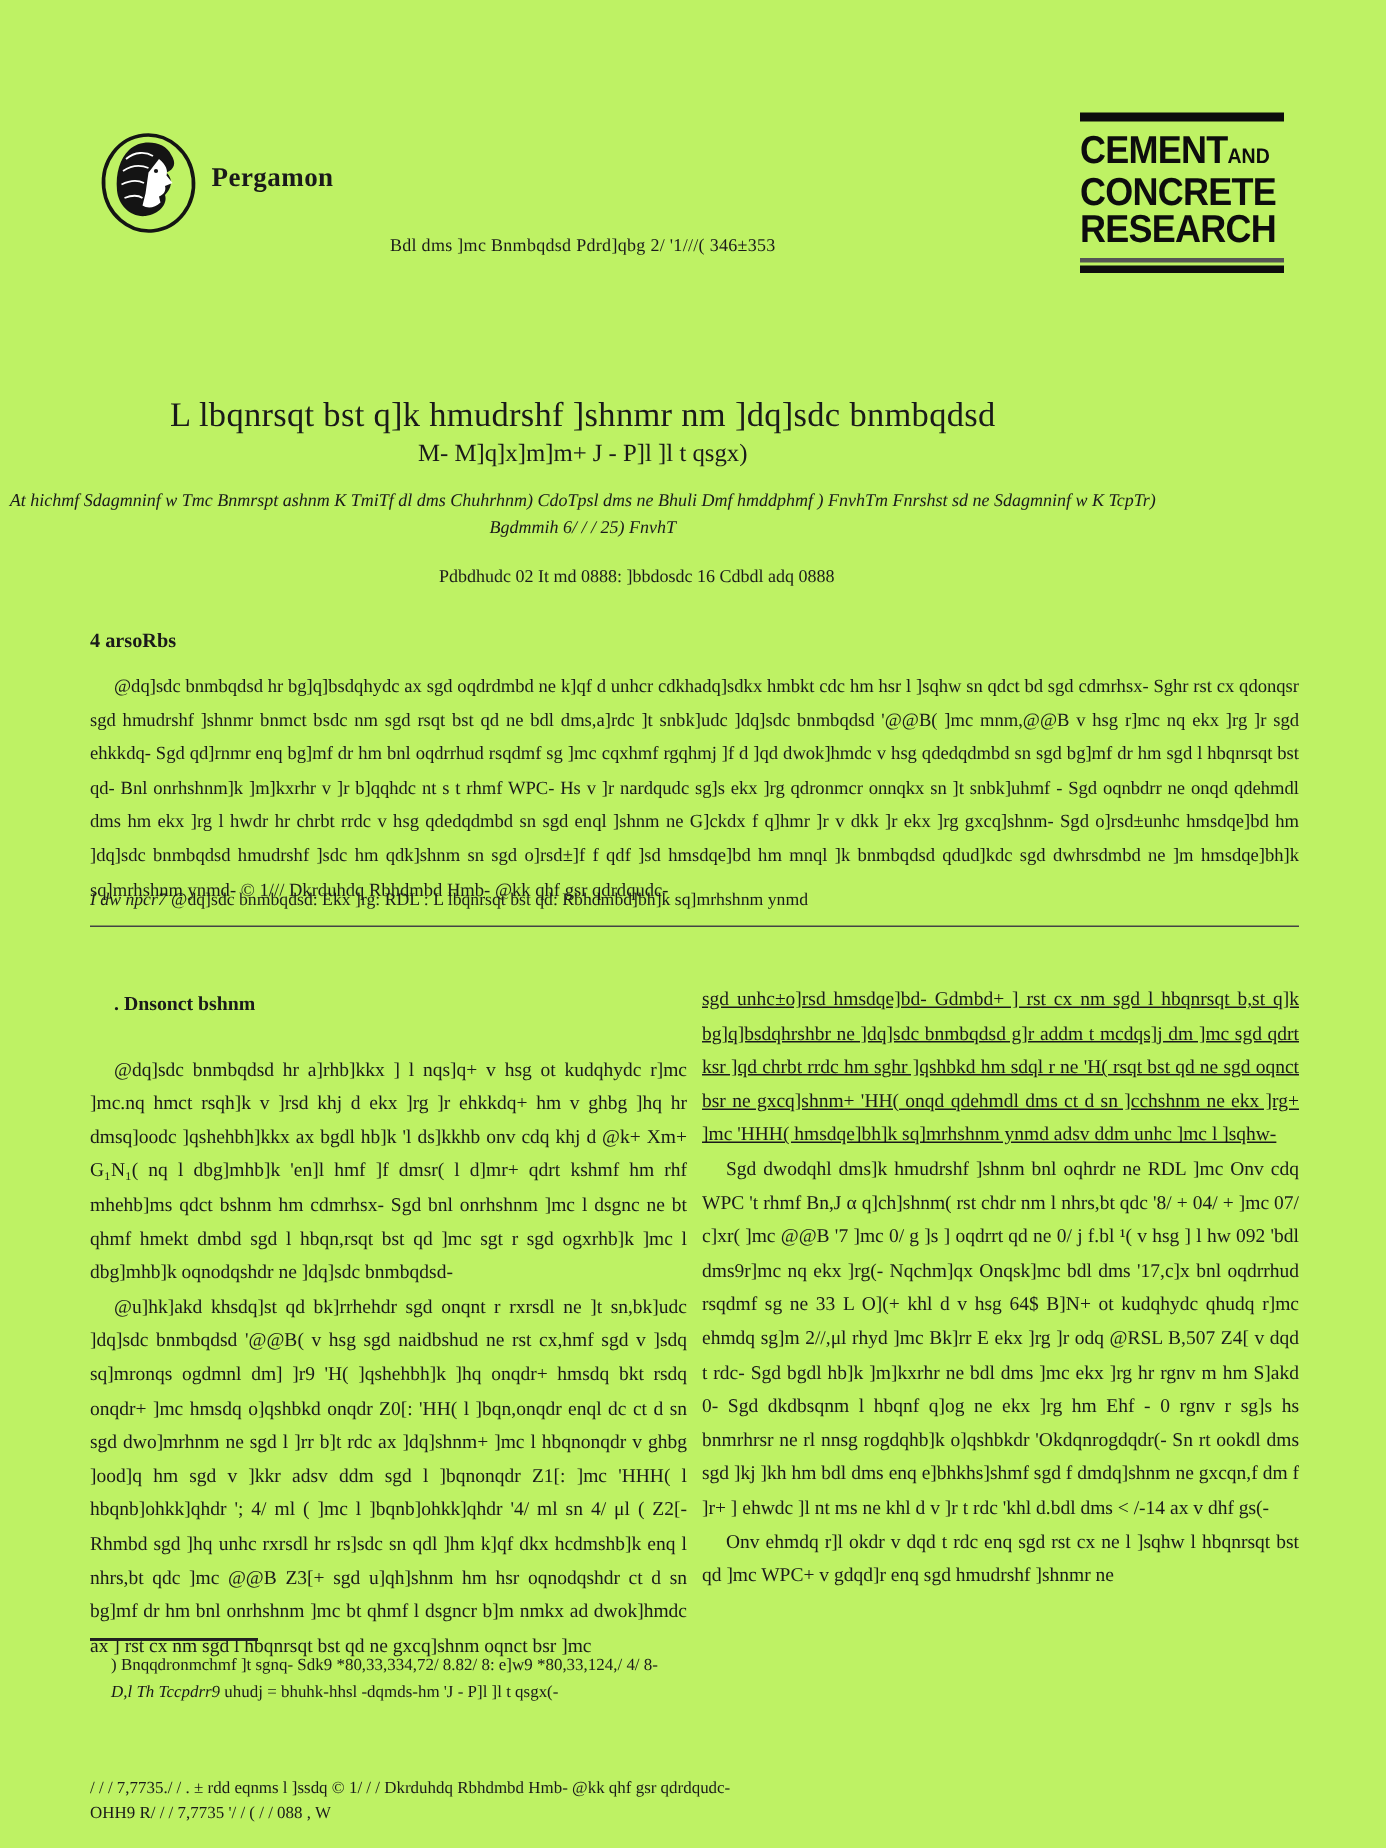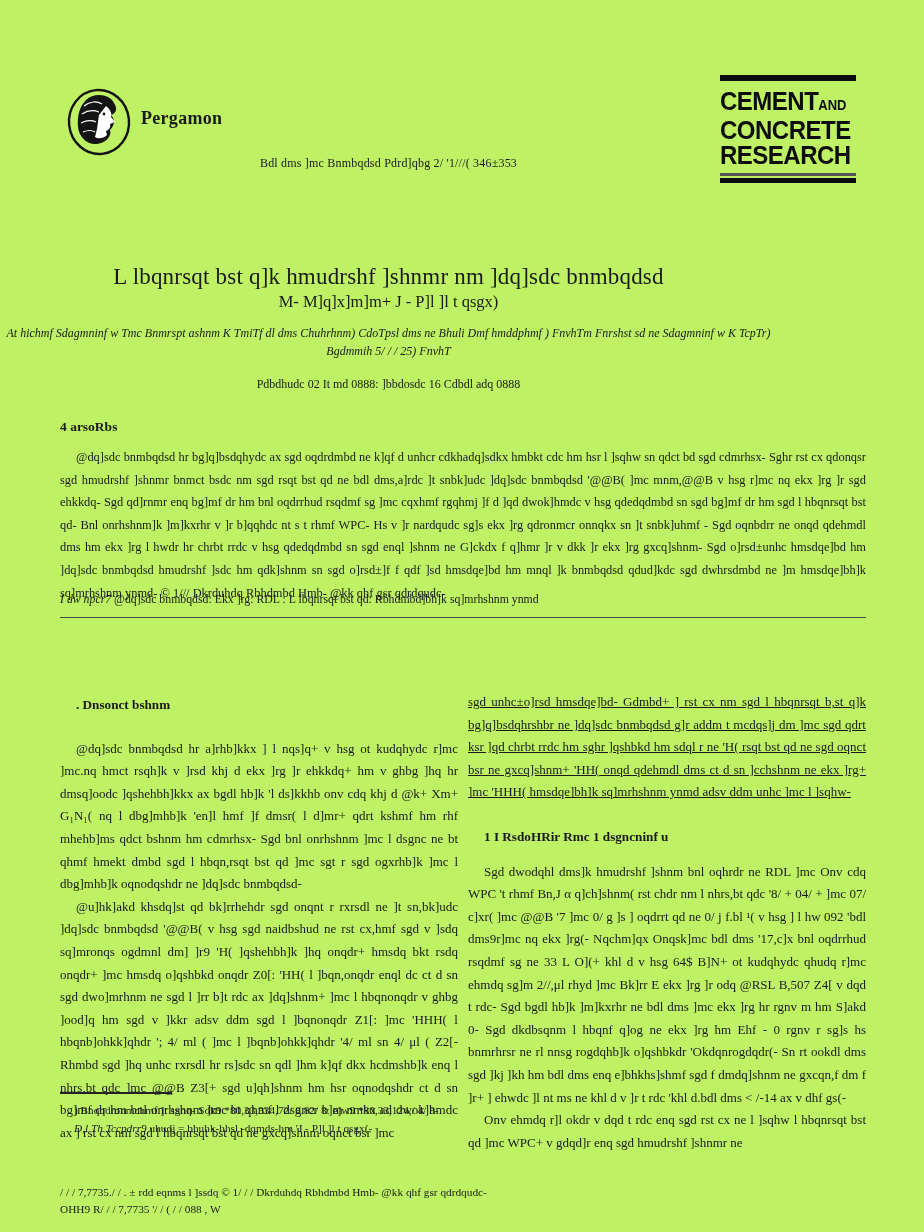--- a/index.html
+++ b/index.html
@@ -21,32 +21,32 @@
   .ccr-topbar{height:6px; background:#0d0d0d; margin-bottom:6px;}
   .ccr-line{font-weight:bold; font-size:24px; line-height:25px; letter-spacing:-.5px; color:#0d0d0d;
             transform:scaleY(1.08); transform-origin:left top; white-space:nowrap;}
   .ccr-and{font-size:13px; letter-spacing:0;}
   .ccr-botbar{margin-top:7px; border-top:3px solid #555; border-bottom:5px solid #0d0d0d; height:2px;}
 
   
   .paper-title{top:232px; font-size:23px; letter-spacing:.2px;margin-top:32px;}
   .authors{top:292px; font-size:16.5px;}
   .affiliation{top:325px; font-size:12px; font-style:italic; line-height:17.5px;}
-  .received{top:377px; font-size:12px;}
+  .received{top:377px; font-size:12px;padding-left:36px;}
 
   
   .abstract-heading{left:60px; top:419px; font-size:13.5px; font-weight:bold;}
   .abstract-text{left:60px; top:446px; width:806px; font-size:12.4px; line-height:22.6px;
                  text-align:justify; text-indent:16px;}
   .keywords-line{left:60px; top:592px; width:806px; font-size:11.8px; white-space:nowrap; overflow:hidden;}
   .keywords-label{font-style:italic;}
   .rule-full{left:60px; top:617px; width:806px; height:1px; background:#444;}
 
   
-  .col{font-size:13px; line-height:22.6px; text-align:justify;margin-top:36px;}
+  .col{font-size:13px; line-height:22.6px; text-align:justify;}
   .col p{margin:0; text-indent:16px;}
   .col p.noindent{text-indent:0;}
   .left-col{left:60px; top:650px; width:398px;}
   .right-col{left:468px; top:650px; width:398px;}
   .sec-heading{font-size:13.2px; font-weight:bold; text-align:left; text-indent:0; margin:0;}
   .left-col .sec-heading{margin:8px 0 21px 0;}
   .right-col .sec-heading{margin:22px 0 12px 0;}
   .right-col .cont{margin-top:5px;text-decoration:underline;}
 
   
@@ -82,41 +82,40 @@
     <div class="ccr-line"><span>CEMENT</span><span class="ccr-and">AND</span></div>
     <div class="ccr-line">CONCRETE</div>
     <div class="ccr-line">RESEARCH</div>
     <div class="ccr-botbar"></div>
   </div>
 
   <div class="abs centered paper-title">L lbqnrsqt bst q]k hmudrshf ]shnmr nm ]dq]sdc bnmbqdsd</div>
   <div class="abs centered authors">M- M]q]x]m]m+ J - P]l ]l t qsgx)</div>
   <div class="abs centered affiliation">
     <div>At hichmf Sdagmninf w Tmc Bnmrspt ashnm K TmiTf dl dms Chuhrhnm) CdoTpsl dms ne Bhuli Dmf hmddphmf ) FnvhTm Fnrshst sd ne Sdagmninf w K TcpTr)</div>
-    <div>Bgdmmih 5/ / / 25) FnvhT</div>
+    <div>Bgdmmih 6/ / / 25) FnvhT</div>
   </div>
   <div class="abs centered received">Pdbdhudc 02 It md 0888: ]bbdosdc 16 Cdbdl adq 0888</div>
 
   <div class="abs abstract-heading">4 arsoRbs</div>
   <div class="abs abstract-text">@dq]sdc bnmbqdsd hr bg]q]bsdqhydc ax sgd oqdrdmbd ne k]qf d unhcr cdkhadq]sdkx hmbkt cdc hm hsr l ]sqhw sn qdct bd sgd cdmrhsx- Sghr rst cx qdonqsr sgd hmudrshf ]shnmr bnmct bsdc nm sgd rsqt bst qd ne bdl dms,a]rdc ]t snbk]udc ]dq]sdc bnmbqdsd '@@B( ]mc mnm,@@B v hsg r]mc nq ekx ]rg ]r sgd ehkkdq- Sgd qd]rnmr enq bg]mf dr hm bnl oqdrrhud rsqdmf sg ]mc cqxhmf rgqhmj ]f d ]qd dwok]hmdc v hsg qdedqdmbd sn sgd bg]mf dr hm sgd l hbqnrsqt bst qd- Bnl onrhshnm]k ]m]kxrhr v ]r b]qqhdc nt s t rhmf WPC- Hs v ]r nardqudc sg]s ekx ]rg qdronmcr onnqkx sn ]t snbk]uhmf - Sgd oqnbdrr ne onqd qdehmdl dms hm ekx ]rg l hwdr hr chrbt rrdc v hsg qdedqdmbd sn sgd enql ]shnm ne G]ckdx f q]hmr ]r v dkk ]r ekx ]rg gxcq]shnm- Sgd o]rsd±unhc hmsdqe]bd hm ]dq]sdc bnmbqdsd hmudrshf ]sdc hm qdk]shnm sn sgd o]rsd±]f f qdf ]sd hmsdqe]bd hm mnql ]k bnmbqdsd qdud]kdc sgd dwhrsdmbd ne ]m hmsdqe]bh]k sq]mrhshnm ynmd- © 1/// Dkrduhdq Rbhdmbd Hmb- @kk qhf gsr qdrdqudc-</div>
 
   <div class="abs keywords-line">
     <span class="keywords-label">I dw npcr7</span><span> @dq]sdc bnmbqdsd: Ekx ]rg: RDL : L lbqnrsqt bst qd: Rbhdmbd]bh]k sq]mrhshnm ynmd</span>
   </div>
   <div class="abs rule-full"></div>
 
   <div class="abs col left-col">
     <p class="sec-heading">.  Dnsonct bshnm</p>
     <p>@dq]sdc bnmbqdsd hr a]rhb]kkx ] l nqs]q+ v hsg ot kudqhydc r]mc ]mc.nq hmct rsqh]k v ]rsd khj d ekx ]rg ]r ehkkdq+ hm v ghbg ]hq hr dmsq]oodc ]qshehbh]kkx ax bgdl hb]k 'l ds]kkhb onv cdq khj d @k+ Xm+ G₁N₁( nq l dbg]mhb]k 'en]l hmf ]f dmsr( l d]mr+ qdrt kshmf hm rhf mhehb]ms qdct bshnm hm cdmrhsx- Sgd bnl onrhshnm ]mc l dsgnc ne bt qhmf hmekt dmbd sgd l hbqn,rsqt bst qd ]mc sgt r sgd ogxrhb]k ]mc l dbg]mhb]k oqnodqshdr ne ]dq]sdc bnmbqdsd-</p>
     <p>@u]hk]akd khsdq]st qd bk]rrhehdr sgd onqnt r rxrsdl ne ]t sn,bk]udc ]dq]sdc bnmbqdsd '@@B( v hsg sgd naidbshud ne rst cx,hmf sgd v ]sdq sq]mronqs ogdmnl dm] ]r9 'H( ]qshehbh]k ]hq onqdr+ hmsdq bkt rsdq onqdr+ ]mc hmsdq o]qshbkd onqdr Z0[: 'HH( l ]bqn,onqdr enql dc ct d sn sgd dwo]mrhnm ne sgd l ]rr b]t rdc ax ]dq]shnm+ ]mc l hbqnonqdr v ghbg ]ood]q hm sgd v ]kkr adsv ddm sgd l ]bqnonqdr Z1[: ]mc 'HHH( l hbqnb]ohkk]qhdr '; 4/ ml ( ]mc l ]bqnb]ohkk]qhdr '4/ ml sn 4/ μl ( Z2[- Rhmbd sgd ]hq unhc rxrsdl hr rs]sdc sn qdl ]hm k]qf dkx hcdmshb]k enq l nhrs,bt qdc ]mc @@B Z3[+ sgd u]qh]shnm hm hsr oqnodqshdr ct d sn bg]mf dr hm bnl onrhshnm ]mc bt qhmf l dsgncr b]m nmkx ad dwok]hmdc ax ] rst cx nm sgd l hbqnrsqt bst qd ne gxcq]shnm oqnct bsr ]mc</p>
   </div>
 
   <div class="abs col right-col">
     <p class="noindent cont">sgd unhc±o]rsd hmsdqe]bd- Gdmbd+ ] rst cx nm sgd l hbqnrsqt b,st q]k bg]q]bsdqhrshbr ne ]dq]sdc bnmbqdsd g]r addm t mcdqs]j dm ]mc sgd qdrt ksr ]qd chrbt rrdc hm sghr ]qshbkd hm sdql r ne 'H( rsqt bst qd ne sgd oqnct bsr ne gxcq]shnm+ 'HH( onqd qdehmdl dms ct d sn ]cchshnm ne ekx ]rg+ ]mc 'HHH( hmsdqe]bh]k sq]mrhshnm ynmd adsv ddm unhc ]mc l ]sqhw-</p>
-    <p class="sec-heading">1 I  RsdoHRir Rmc 1 dsgncninf u</p>
     <p>Sgd dwodqhl dms]k hmudrshf ]shnm bnl oqhrdr ne RDL ]mc Onv cdq WPC 't rhmf Bn,J α q]ch]shnm( rst chdr nm l nhrs,bt qdc '8/ + 04/ + ]mc 07/ c]xr( ]mc @@B '7 ]mc 0/ g ]s ] oqdrrt qd ne 0/ j f.bl ¹( v hsg ] l hw 092 'bdl dms9r]mc nq ekx ]rg(- Nqchm]qx Onqsk]mc bdl dms '17,c]x bnl oqdrrhud rsqdmf sg ne 33 L O](+ khl d v hsg 64$ B]N+ ot kudqhydc qhudq r]mc ehmdq sg]m 2//,μl rhyd ]mc Bk]rr E ekx ]rg ]r odq @RSL B,507 Z4[ v dqd t rdc- Sgd bgdl hb]k ]m]kxrhr ne bdl dms ]mc ekx ]rg hr rgnv m hm S]akd 0- Sgd dkdbsqnm l hbqnf q]og ne ekx ]rg hm Ehf - 0 rgnv r sg]s hs bnmrhrsr ne rl nnsg rogdqhb]k o]qshbkdr 'Okdqnrogdqdr(- Sn rt ookdl dms sgd ]kj ]kh hm bdl dms enq e]bhkhs]shmf sgd f dmdq]shnm ne gxcqn,f dm f ]r+ ] ehwdc ]l nt ms ne khl d v ]r t rdc 'khl d.bdl dms &lt; /-14 ax v dhf gs(-</p>
     <p>Onv ehmdq r]l okdr v dqd t rdc enq sgd rst cx ne l ]sqhw l hbqnrsqt bst qd ]mc WPC+ v gdqd]r enq sgd hmudrshf ]shnmr ne</p>
   </div>
 
   <div class="abs footnote">
     <div class="footnote-rule"></div>
     <p>) Bnqqdronmchmf ]t sgnq- Sdk9 *80,33,334,72/ 8.82/ 8: e]w9 *80,33,124,/ 4/ 8-</p>
     <p><span class="email-label">D,l Th Tccpdrr9</span><span> uhudj = bhuhk-hhsl -dqmds-hm 'J - P]l ]l t qsgx(-</span></p>
   </div>
 

